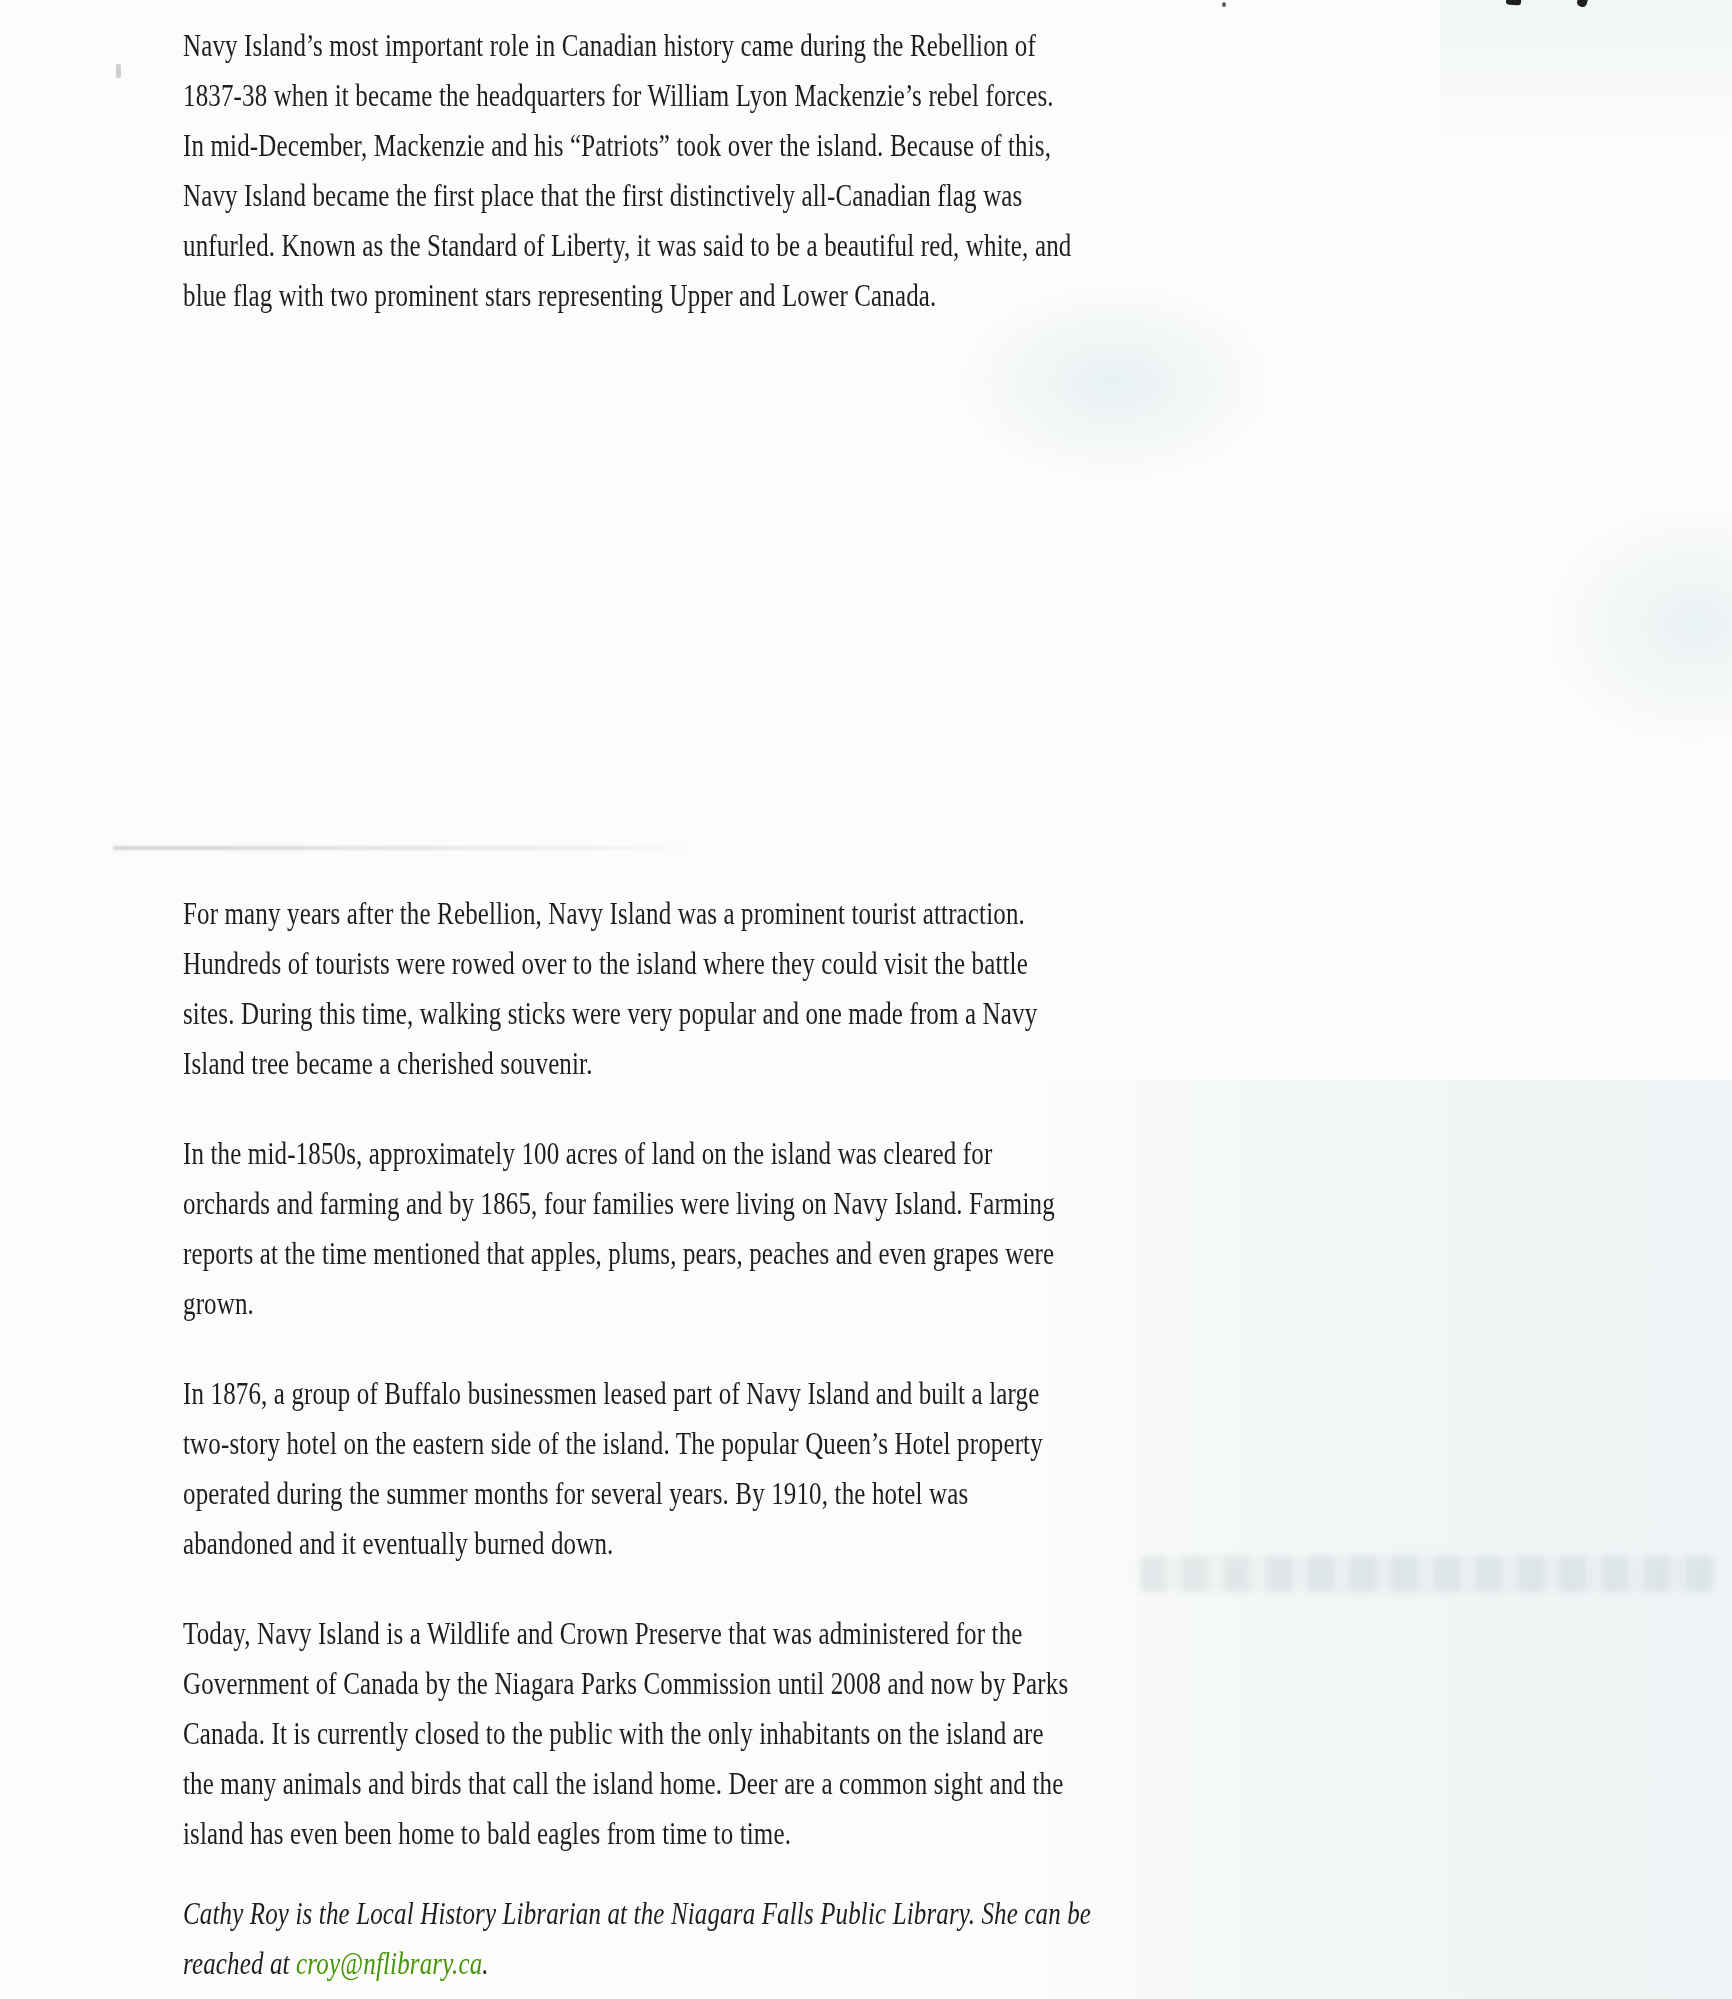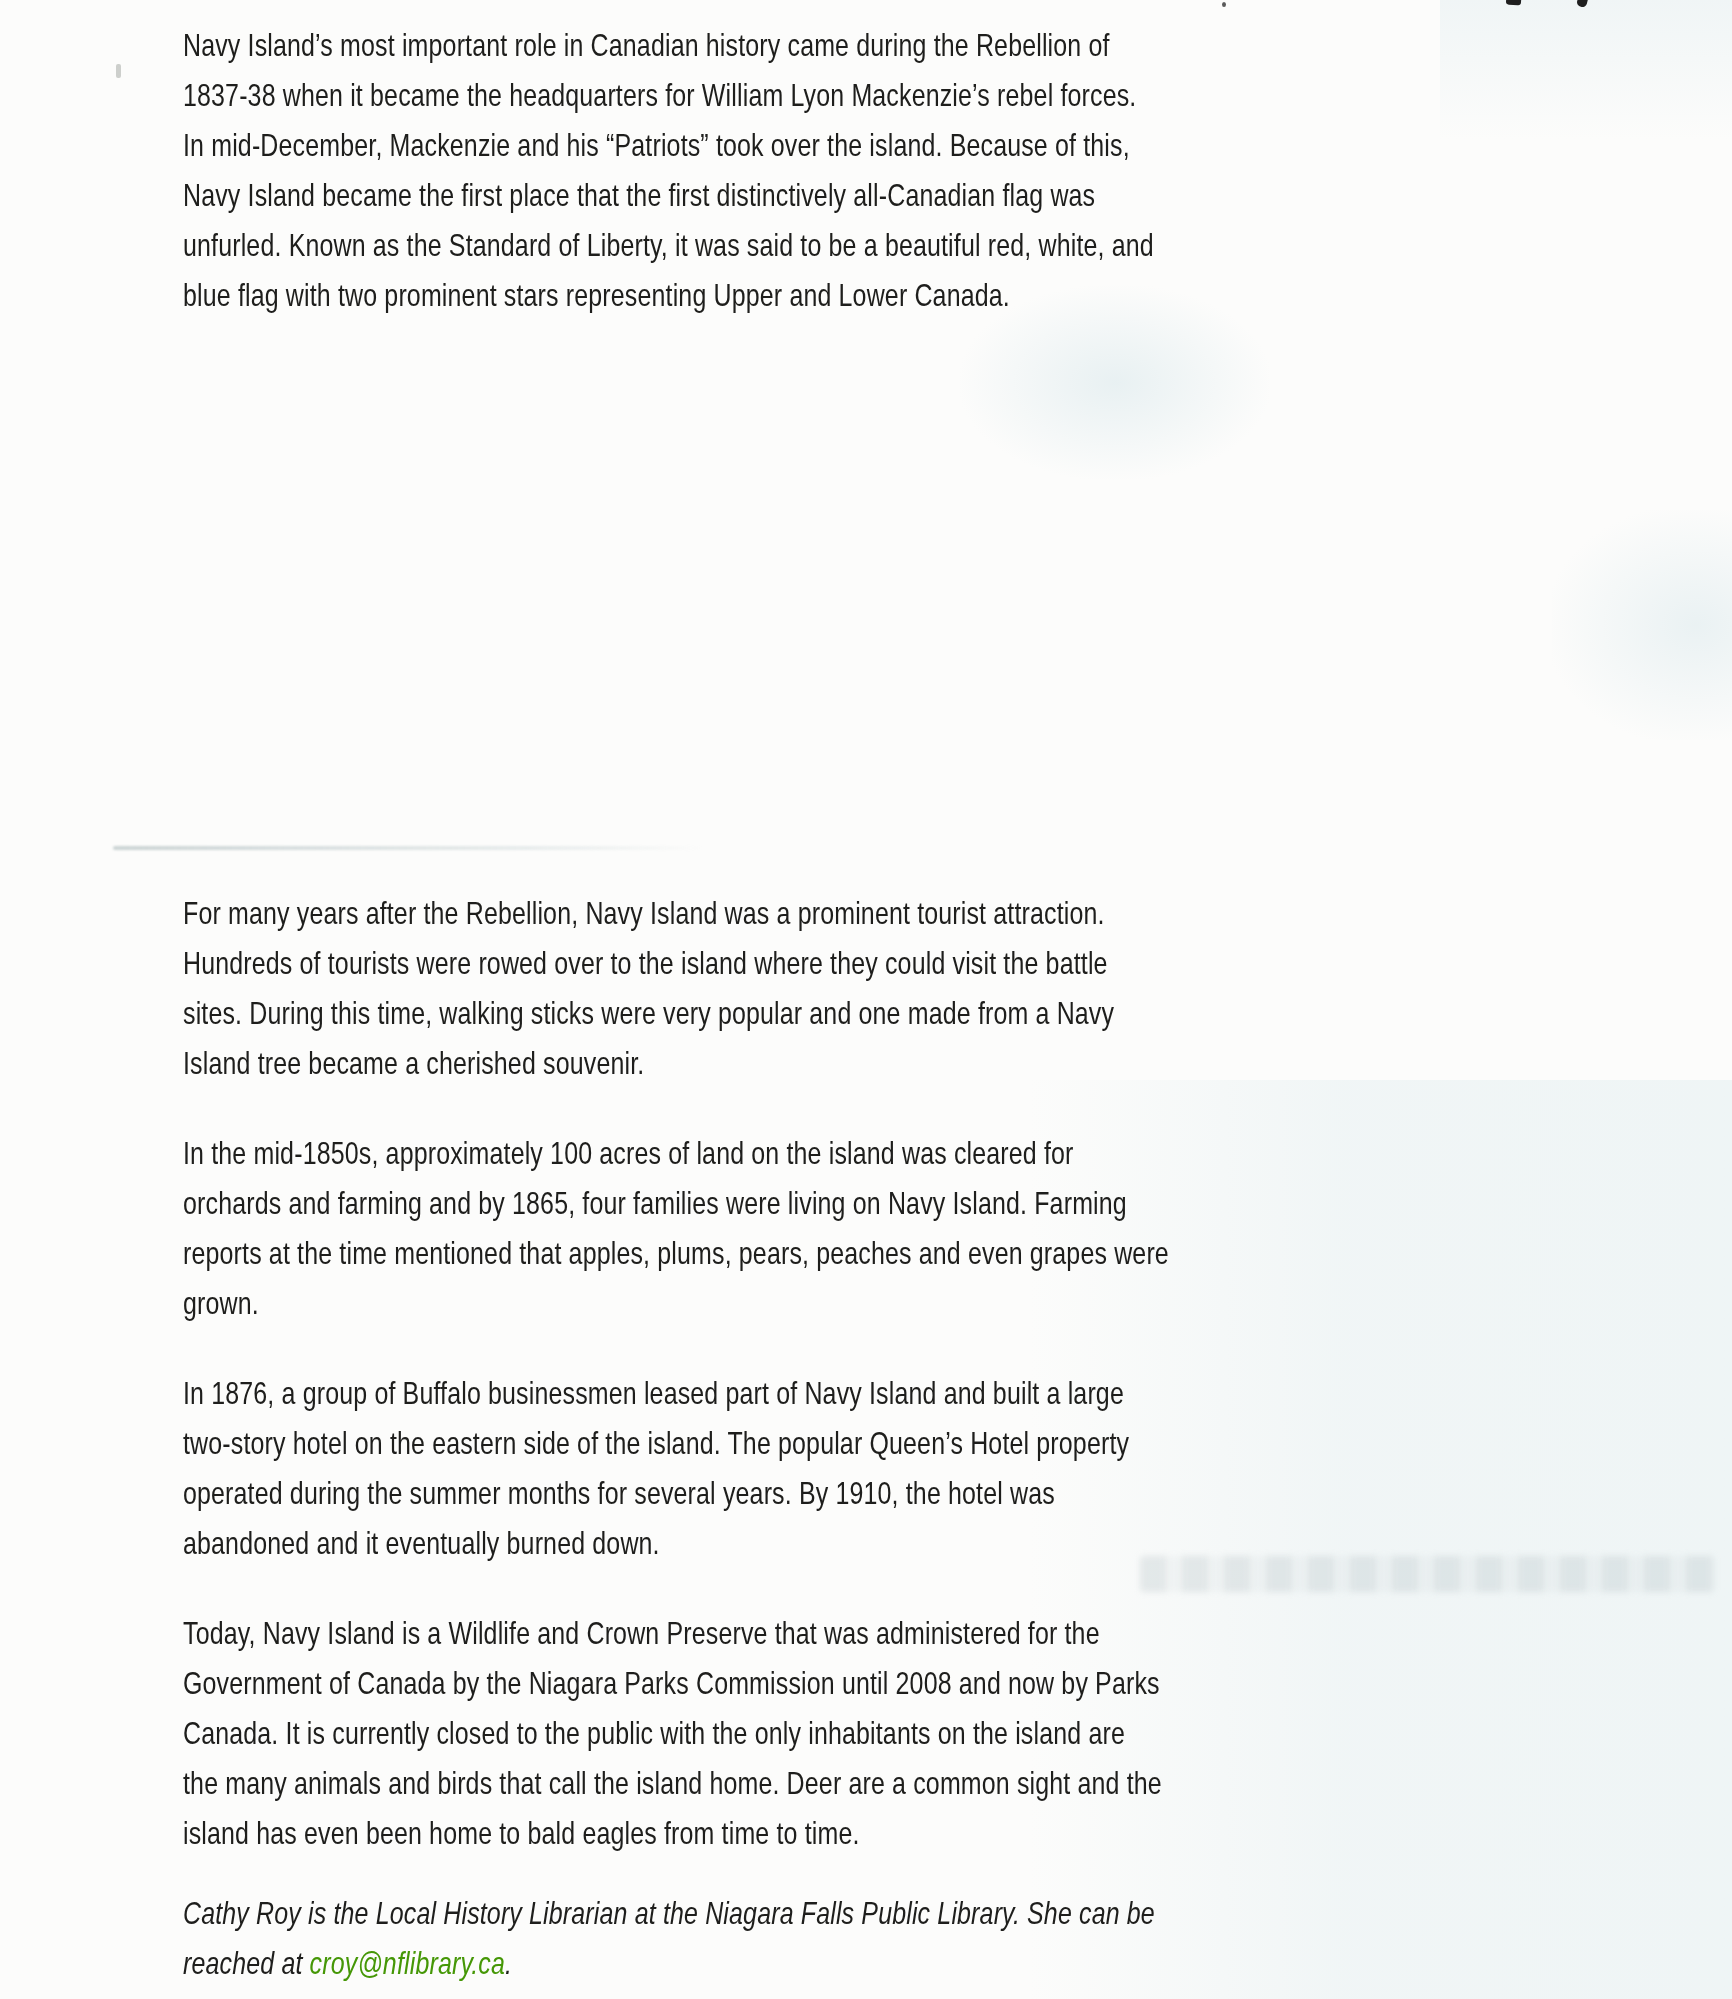--- a/index.html
+++ b/index.html
@@ -4,21 +4,21 @@
 <style>
   html,body{margin:0;padding:0;}
   body{
     width:1732px;height:1999px;
     background:#fcfcfb;
     font-family:"Liberation Sans","DejaVu Sans",sans-serif;
     color:#1e1e1c;
     overflow:hidden;
     position:relative;
   }
-  .page{position:absolute;inset:0;}
+  .page{position:absolute;inset:0;font-family:Liberation Serif, serif;}
 
   
   .para{
     position:absolute;
     left:183px;
     transform:scaleX(0.78);
     transform-origin:0 0;
     font-size:32px;
     line-height:50px;
     letter-spacing:0.2px;

